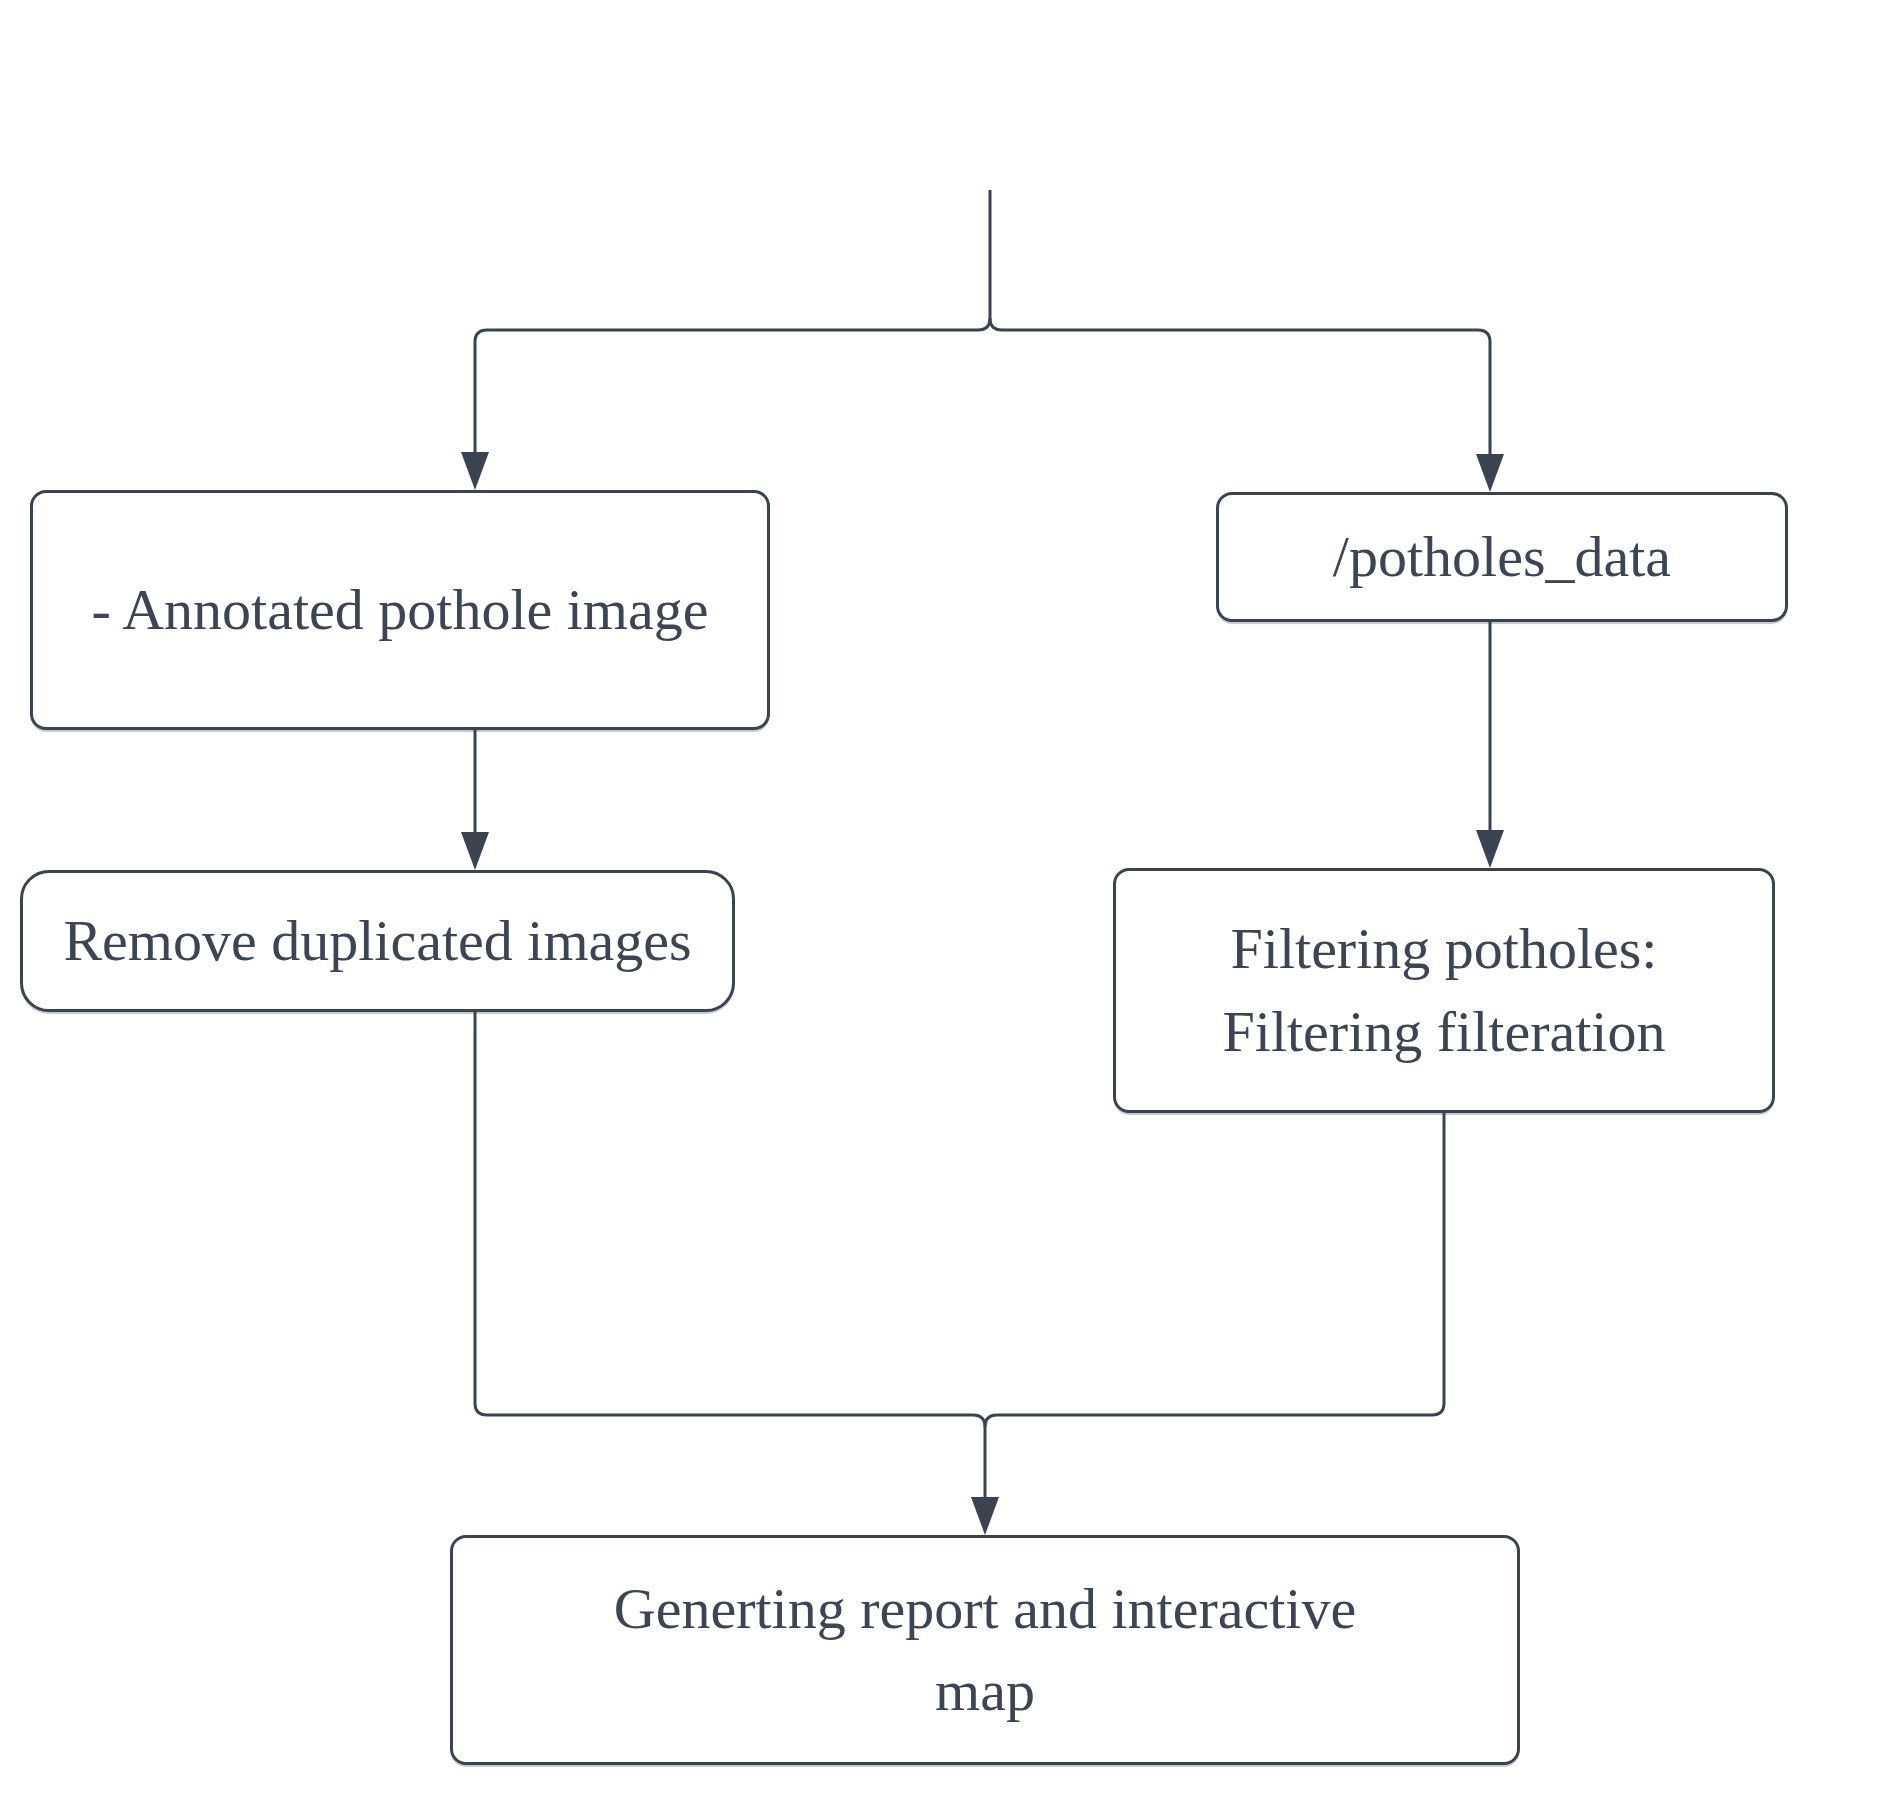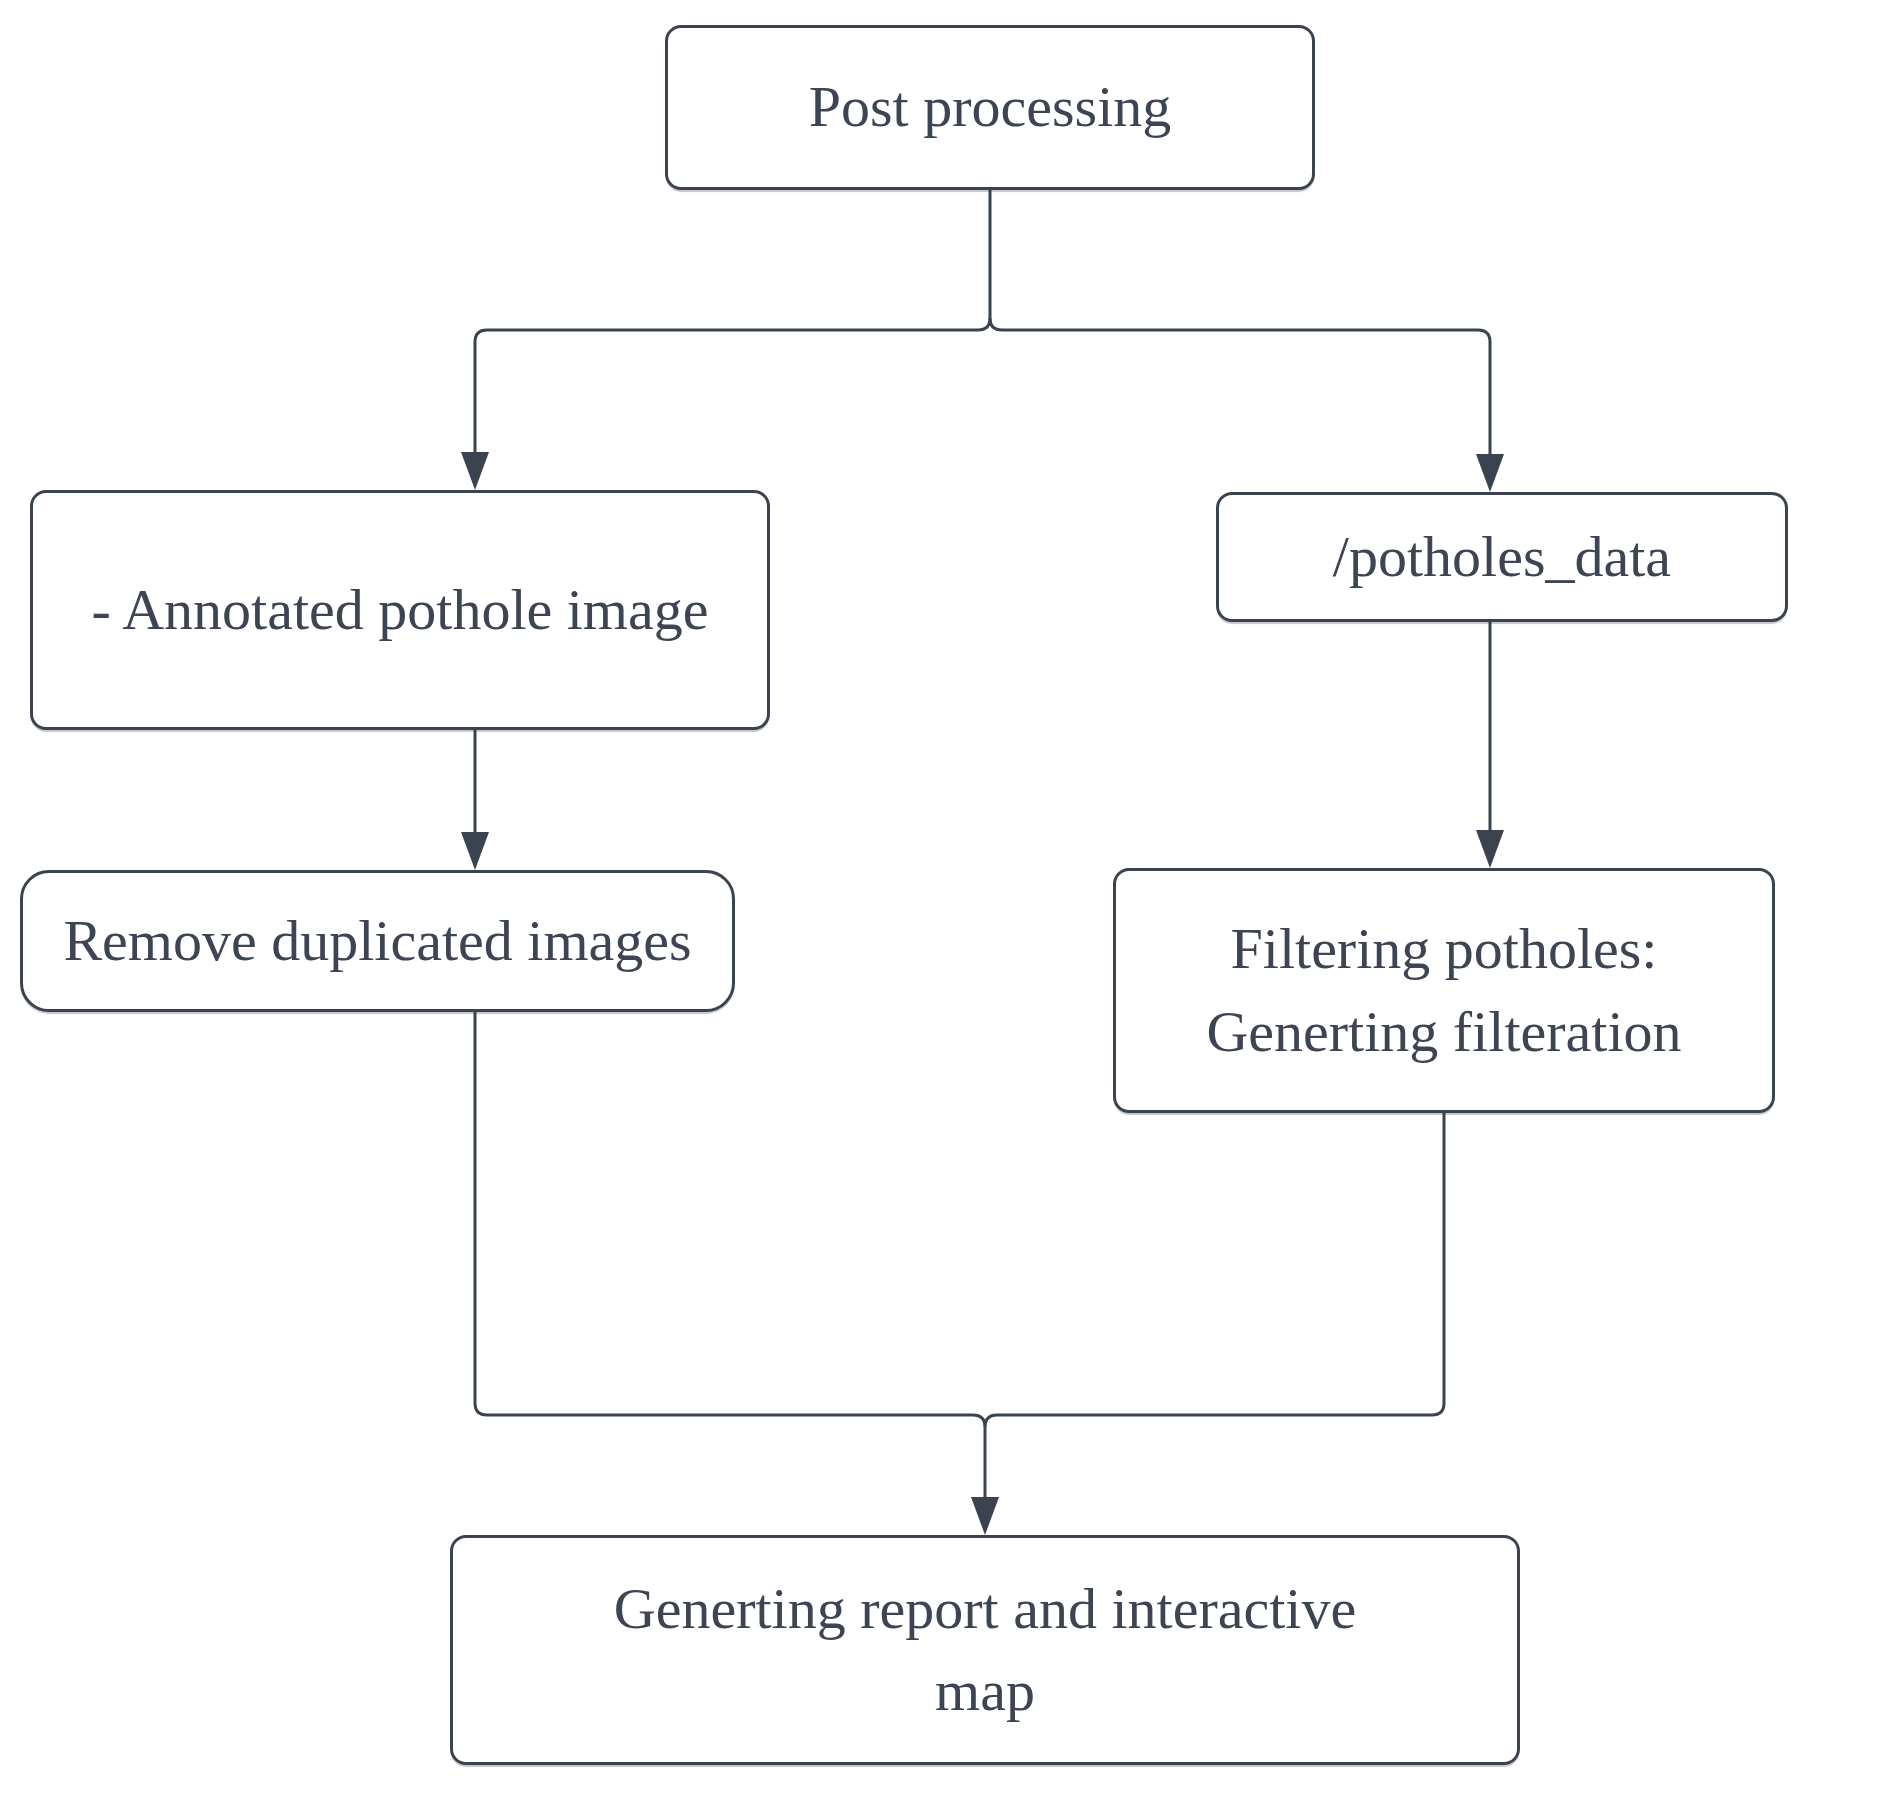--- a/index.html
+++ b/index.html
@@ -74,39 +74,36 @@
 
     <path class="edge" d="M1490,622 L1490,830"></path>
     <polygon class="arrowhead" points="1476,830 1504,830 1490,868"></polygon>
 
     <path class="edge" d="M475,1012 L475,1403 Q475,1415 487,1415 L973,1415 Q985,1415 985,1427"></path>
     <path class="edge" d="M1444,1113 L1444,1403 Q1444,1415 1432,1415 L997,1415 Q985,1415 985,1427"></path>
     <path class="edge" d="M985,1427 L985,1497"></path>
     <polygon class="arrowhead" points="971,1497 999,1497 985,1535"></polygon>
   </svg>
 
-  <div class="node n-post">
-    <span>Post processing</span>
-  </div>
 
   <div class="node n-imgtopics">
     <span>- Annotated pothole image</span>
   </div>
 
   <div class="node n-potholes">
     <span>/potholes_data</span>
   </div>
 
   <div class="node n-remove">
     <span>Remove duplicated images</span>
   </div>
 
   <div class="node n-filtering">
     <span>Filtering potholes:</span>
-    <span>Generting filteration</span>
+    <span>Filtering filteration</span>
   </div>
 
   <div class="node n-report">
     <span>Generting report and interactive</span>
     <span>map</span>
   </div>
 
 </div>
 
 </body></html>

